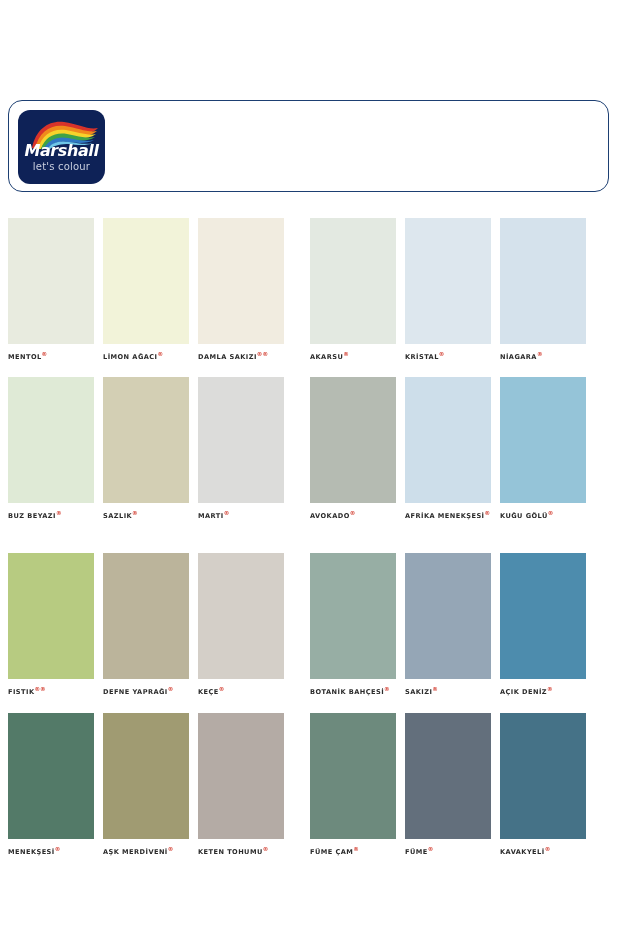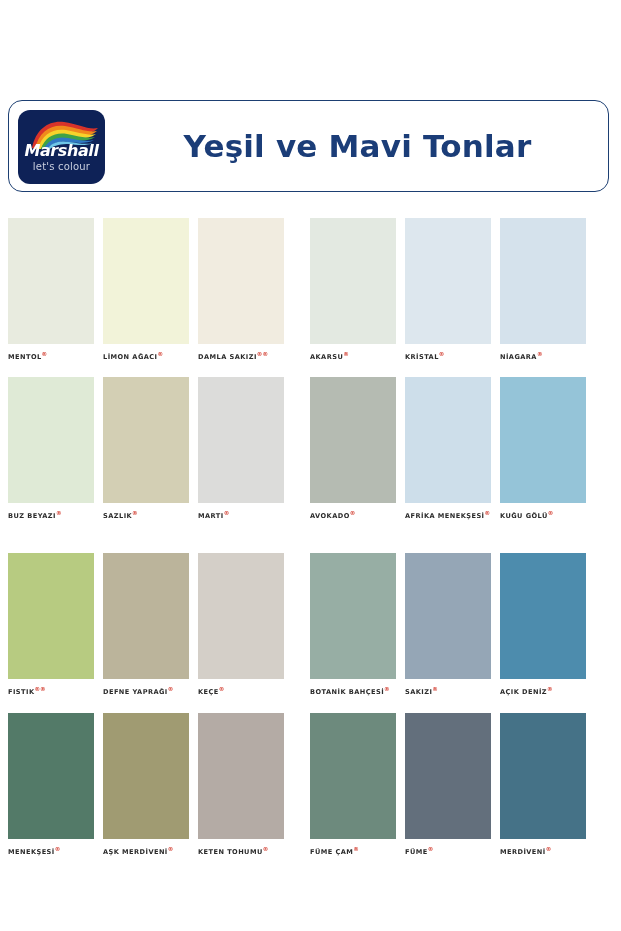--- a/index.html
+++ b/index.html
@@ -158,21 +158,20 @@
       <path d="M11 31 C15 13, 27 6, 41 8 C54 10, 64 15, 73 13 C65 20, 52 19, 41 16 C30 13, 18 18, 14 31 Z" fill="#f08a1c"></path>
       <path d="M14 31 C18 16, 29 10, 42 12 C54 14, 64 18, 72 16 C64 22, 52 21, 42 19 C32 17, 21 21, 17 31 Z" fill="#f6d32b"></path>
       <path d="M17 31 C21 19, 31 14, 43 16 C54 18, 63 21, 71 19 C64 24, 52 23, 43 21 C34 20, 24 23, 20 31 Z" fill="#3fa247"></path>
       <path d="M20 31 C24 22, 33 18, 44 20 C54 22, 62 24, 70 22 C63 26, 52 25, 44 24 C36 23, 27 25, 23 31 Z" fill="#2f78c4"></path>
       <path d="M23 31 C27 25, 35 22, 45 24 C54 25, 61 27, 69 25 C63 28, 52 27, 45 26 C38 26, 30 27, 26 31 Z" fill="#6fc7e8"></path>
     </svg>
     <div class="logo-word">Marshall</div>
     <div class="logo-tagline">let's colour</div>
   </div>
 
-  <div class="header-title">Yeşil ve Mavi Tonlar</div>
 </div>
 
 <div class="grid">
     <div class="band gap-after">
       <div class="row">
         <div class="group left">
           <div class="cell">
             <span class="swatch" style="background: rgb(232, 235, 223);"></span>
             <span class="swatch-label"><span>MENTOL</span><span class="mark">®</span></span>
           </div>
@@ -281,18 +280,18 @@
           <div class="cell">
             <span class="swatch" style="background: rgb(109, 138, 125);"></span>
             <span class="swatch-label"><span>FÜME ÇAM</span><span class="mark">®</span></span>
           </div>
           <div class="cell">
             <span class="swatch" style="background: rgb(99, 111, 124);"></span>
             <span class="swatch-label"><span>FÜME</span><span class="mark">®</span></span>
           </div>
           <div class="cell">
             <span class="swatch" style="background: rgb(69, 114, 135);"></span>
-            <span class="swatch-label"><span>MERDİVENİ</span><span class="mark">®</span></span>
+            <span class="swatch-label"><span>KAVAKYELİ</span><span class="mark">®</span></span>
           </div>
         </div>
       </div>
     </div>
   </div>
 
 </body></html>

